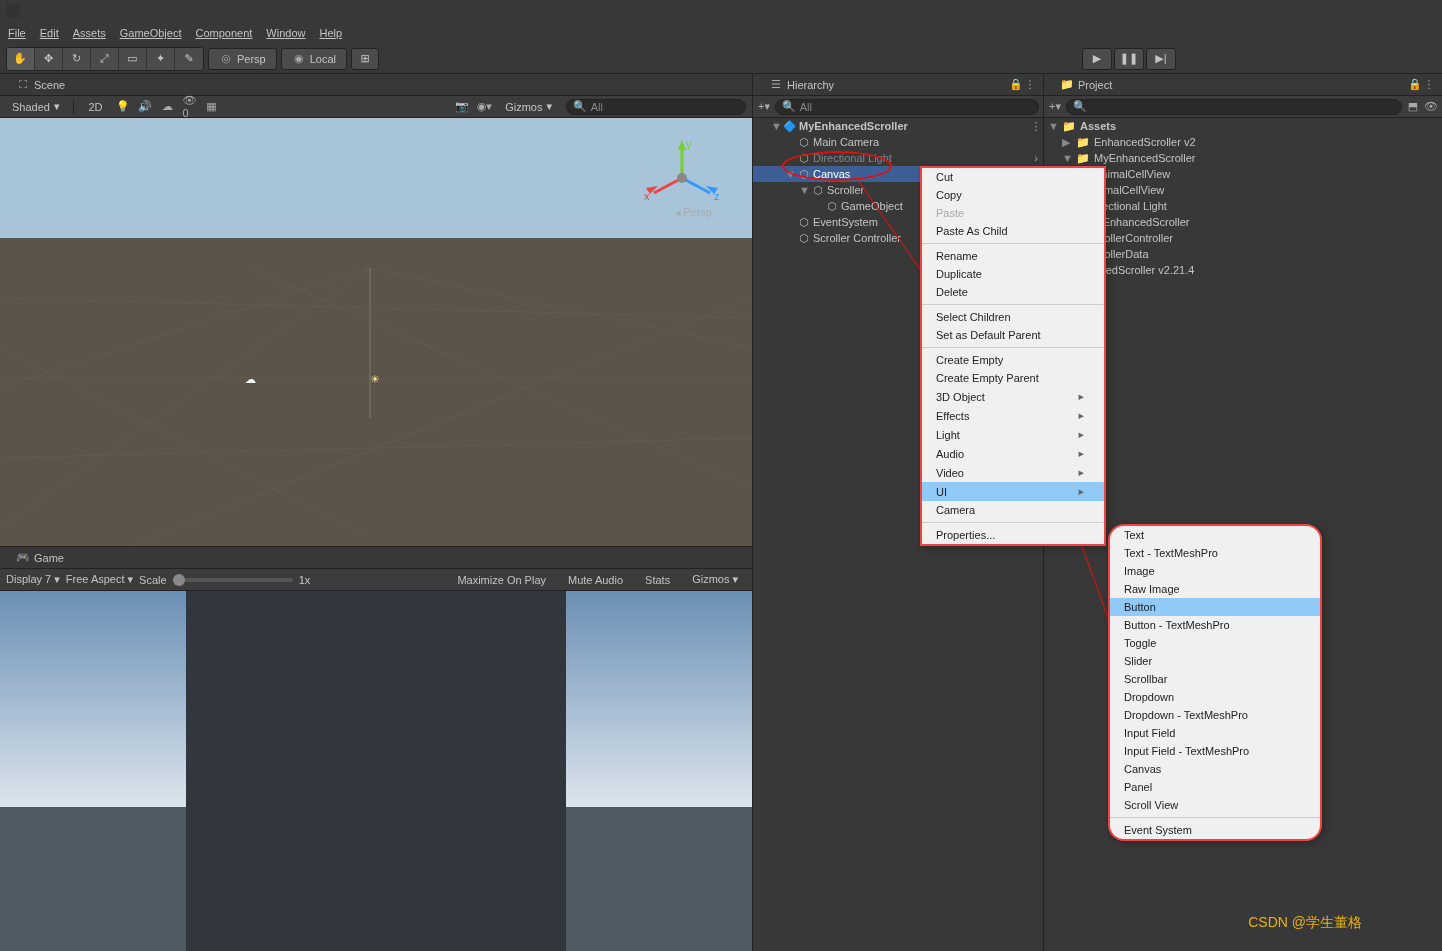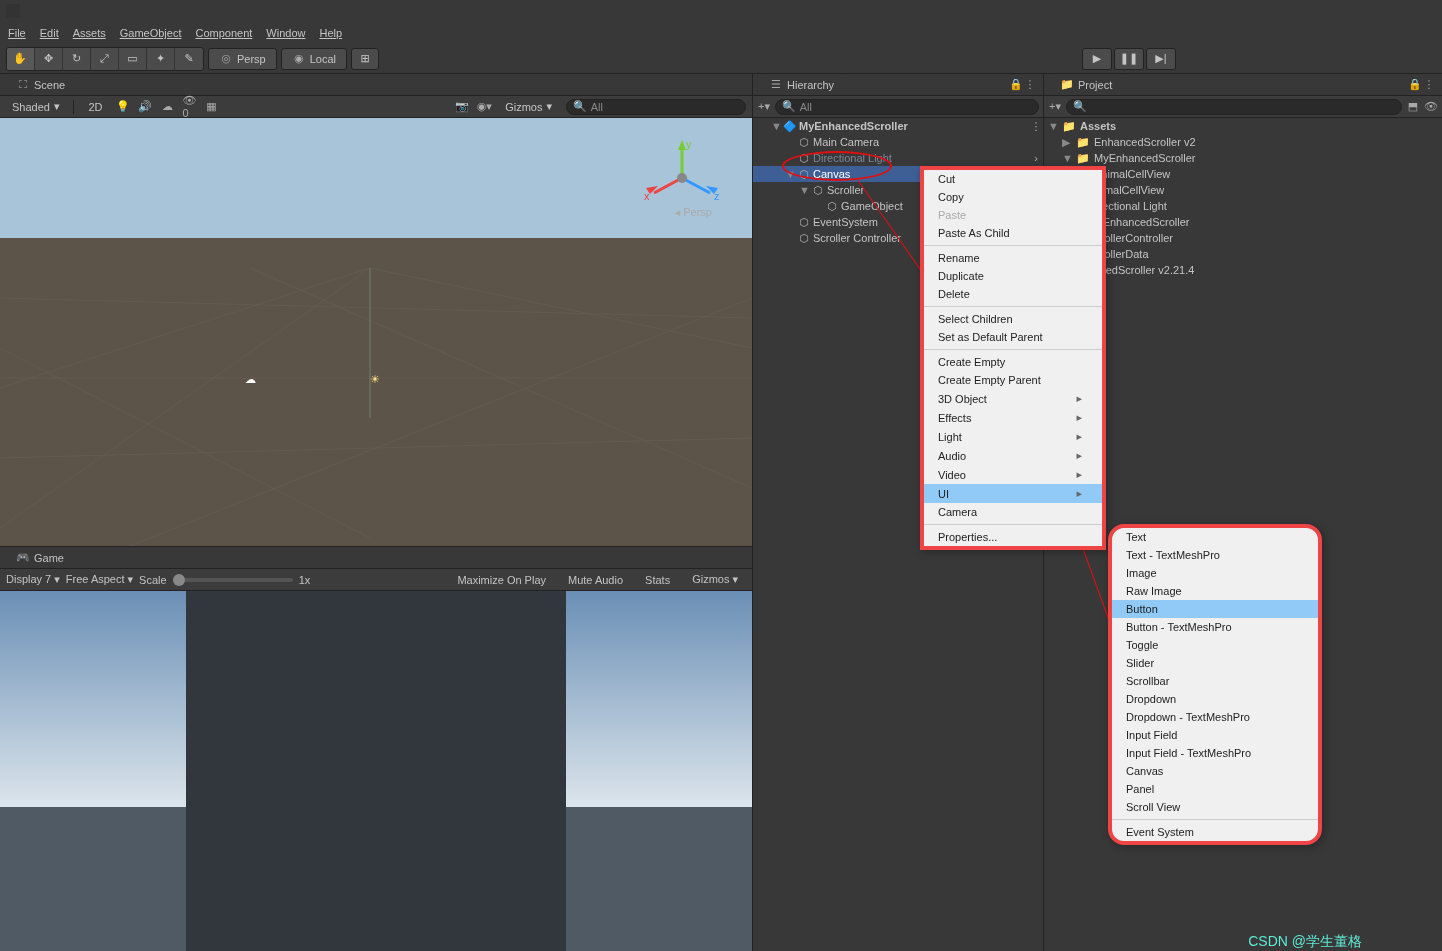--- a/index.html
+++ b/index.html
@@ -42,31 +42,31 @@
 .tree-row.l3 { padding-left: 46px; }
 .tree-row.l4 { padding-left: 60px; }
 .tree-row.sel { background: #3e5f96; color: #fff; }
 .tree-row.disabled { color: #7a8899; }
 .foldout { width: 10px; color: #888; }
 .asset-row { height: 16px; display: flex; align-items: center; color: #c4c4c4; gap: 4px; }
 .asset-row.l0 { padding-left: 4px; }
 .asset-row.l1 { padding-left: 18px; }
 .asset-row.l2 { padding-left: 32px; }
 .asset-row.l3 { padding-left: 44px; }
-.context-menu { position: absolute; background: #f0f0f0; border: 4px solid #ef4444; box-shadow: 2px 2px 8px rgba(0,0,0,0.3); min-width: 186px; z-index: 100; }
+.context-menu { position: absolute; background: #f0f0f0; border: 2px solid #ef4444; box-shadow: 2px 2px 8px rgba(0,0,0,0.3); min-width: 186px; z-index: 100; }
 .ctx-item { padding: 3px 20px 3px 14px; color: #222; display: flex; justify-content: space-between; align-items: center; }
 .ctx-item.disabled { color: #aaa; text-align: center; }
 .ctx-item.hl { background: #91c9f7; }
 .ctx-sep { height: 1px; background: #ccc; margin: 3px 0; }
 .ctx-arrow { color: #666; }
 .context-menu.sub { min-width: 214px; border-radius: 16px; }
 .red-ellipse { position: absolute; border: 2px solid #e01010; border-radius: 50%; pointer-events: none; }
 .red-box { position: absolute; border: 2px solid #e01010; pointer-events: none; }
 .anno-line { position: absolute; background: #e01010; height: 1px; transform-origin: left center; pointer-events: none; }
-.watermark { position: absolute; bottom: 0; right: 80px; color: #5eead4; font-size: 14px; }
+.watermark { position: absolute; bottom: 19px; right: 80px; color: #eab308; font-size: 14px; }
 .tiny-icon { width: 14px; height: 14px; display: inline-flex; align-items: center; justify-content: center; color: #aaa; }
 .game-toolbar .sp { flex: 1; }
 .game-toolbar .btn { padding: 0 8px; }
 .slider { width: 120px; height: 4px; background: #555; border-radius: 2px; position: relative; }
 .slider .thumb { position: absolute; left: 0; top: -4px; width: 12px; height: 12px; background: #888; border-radius: 50%; }
 </style>
 </head>
 <body>
 
 <div class="title-bar">

